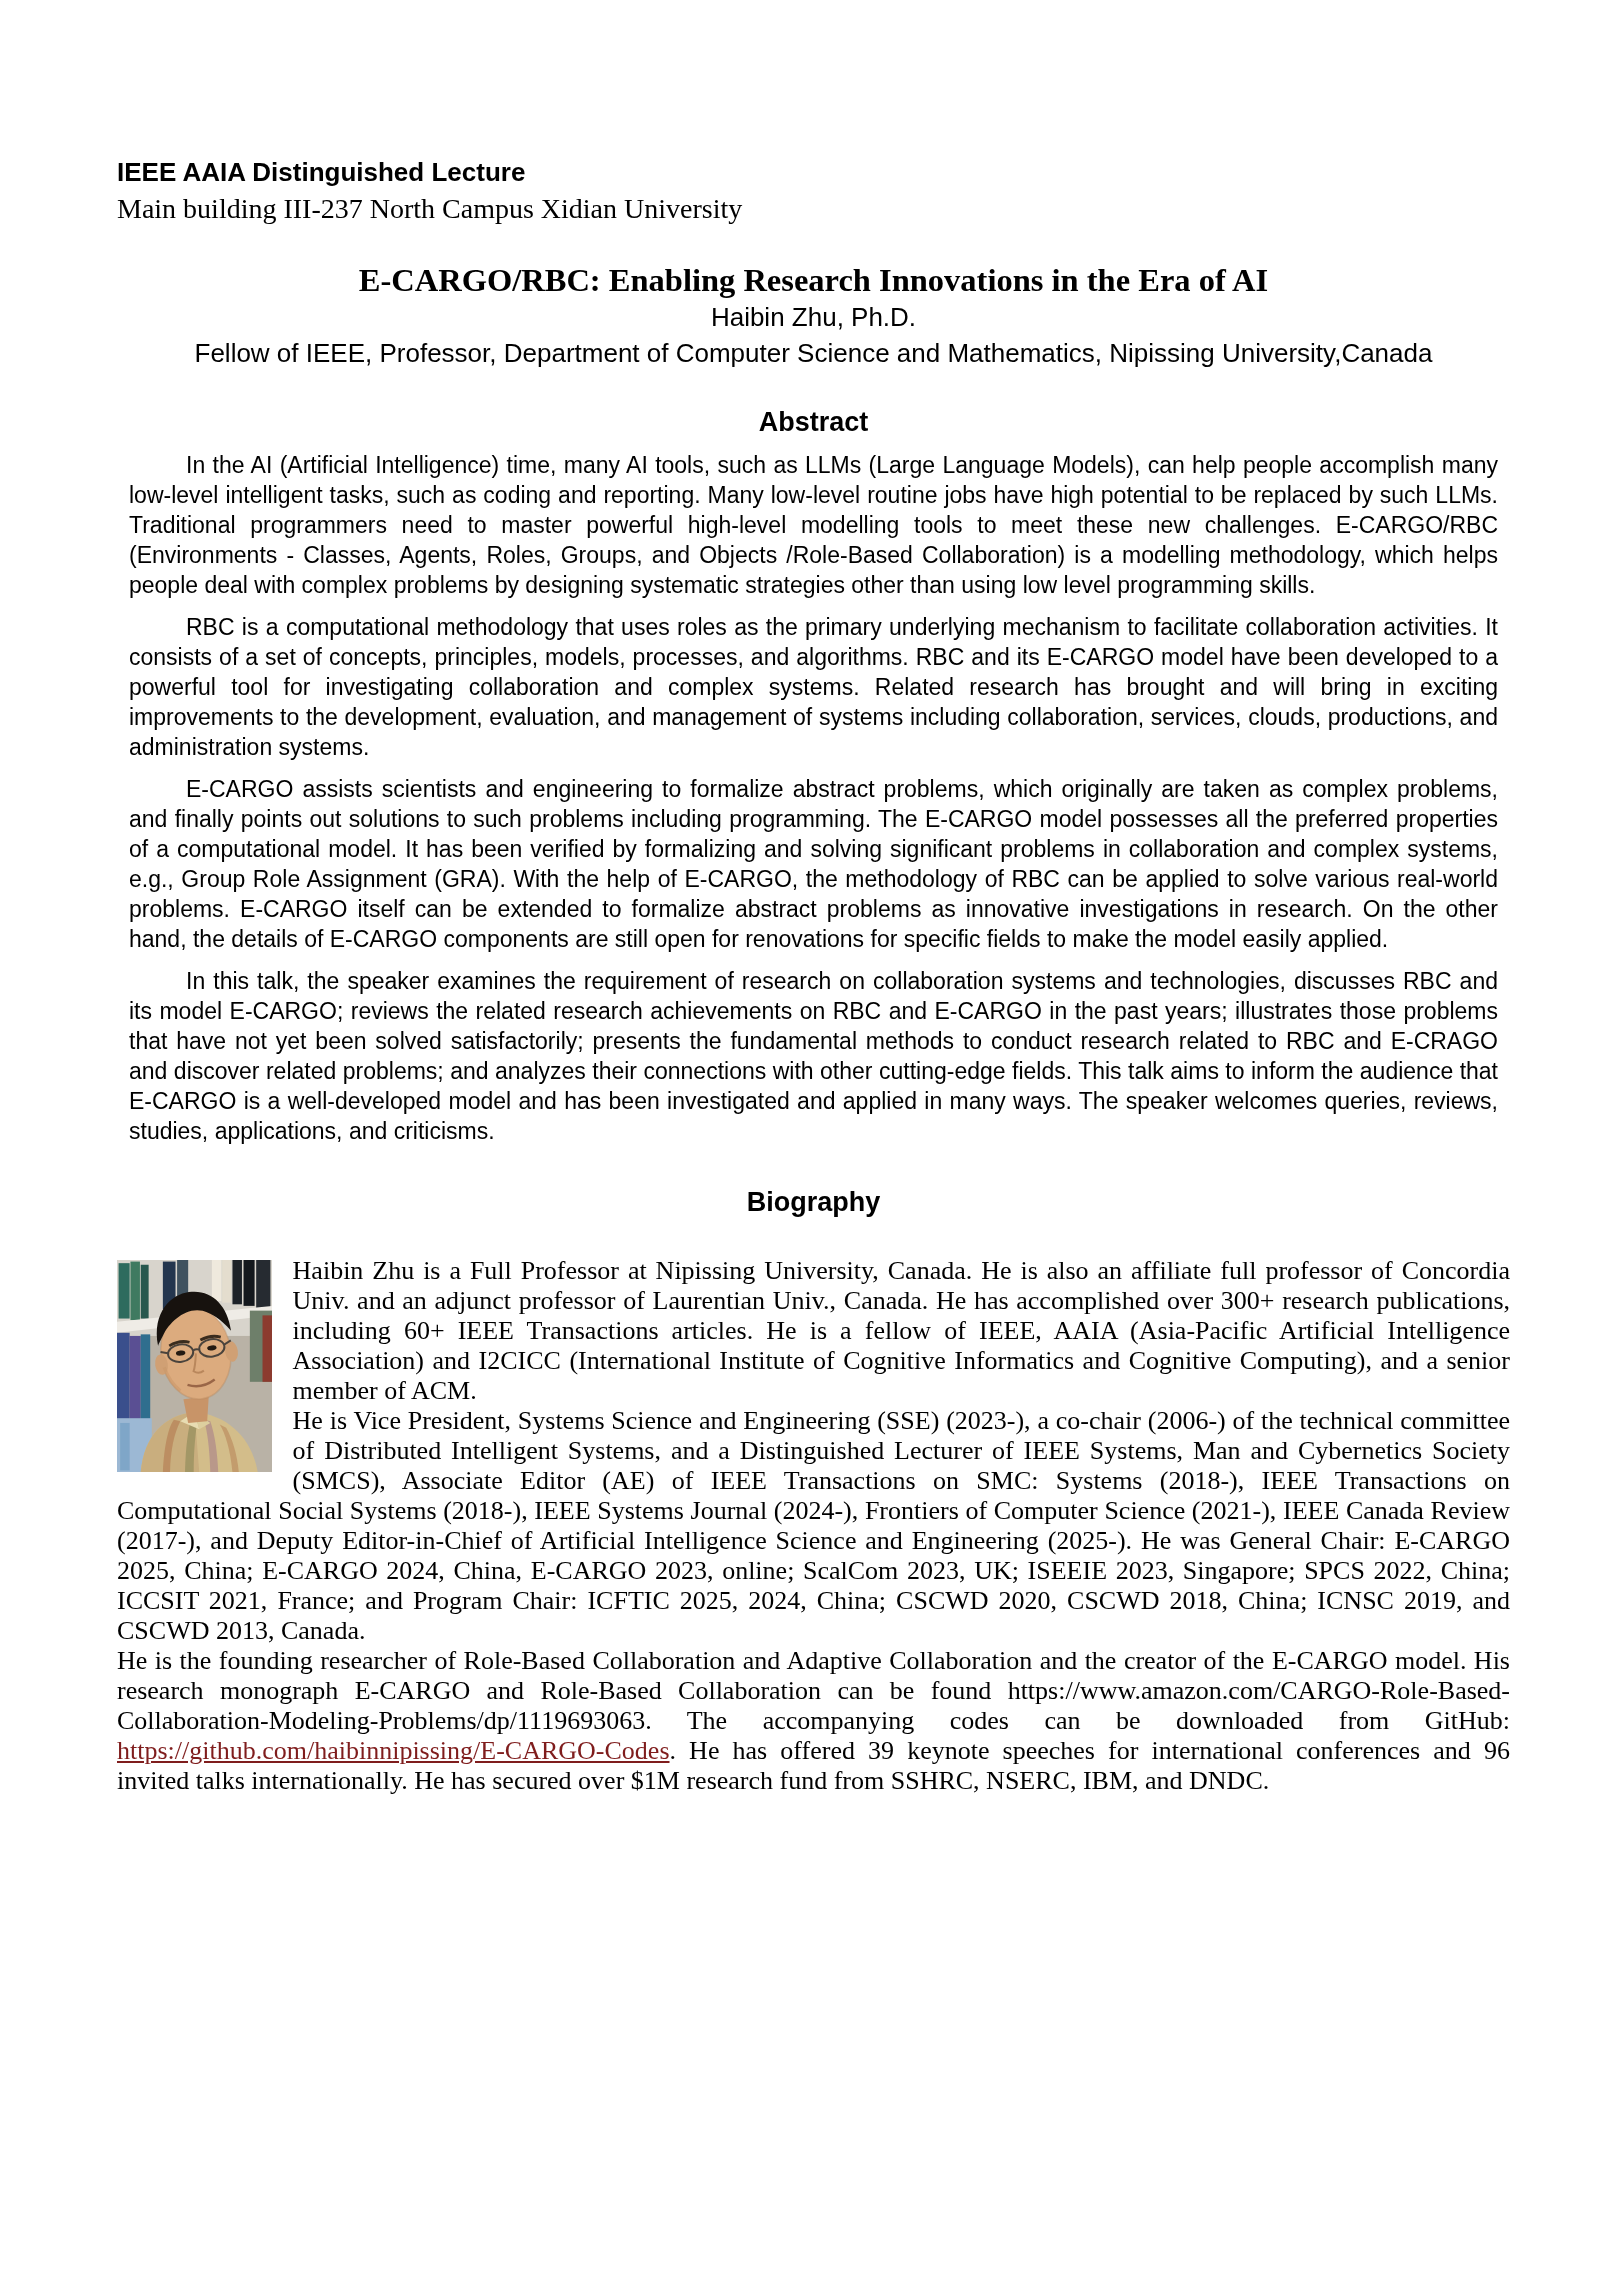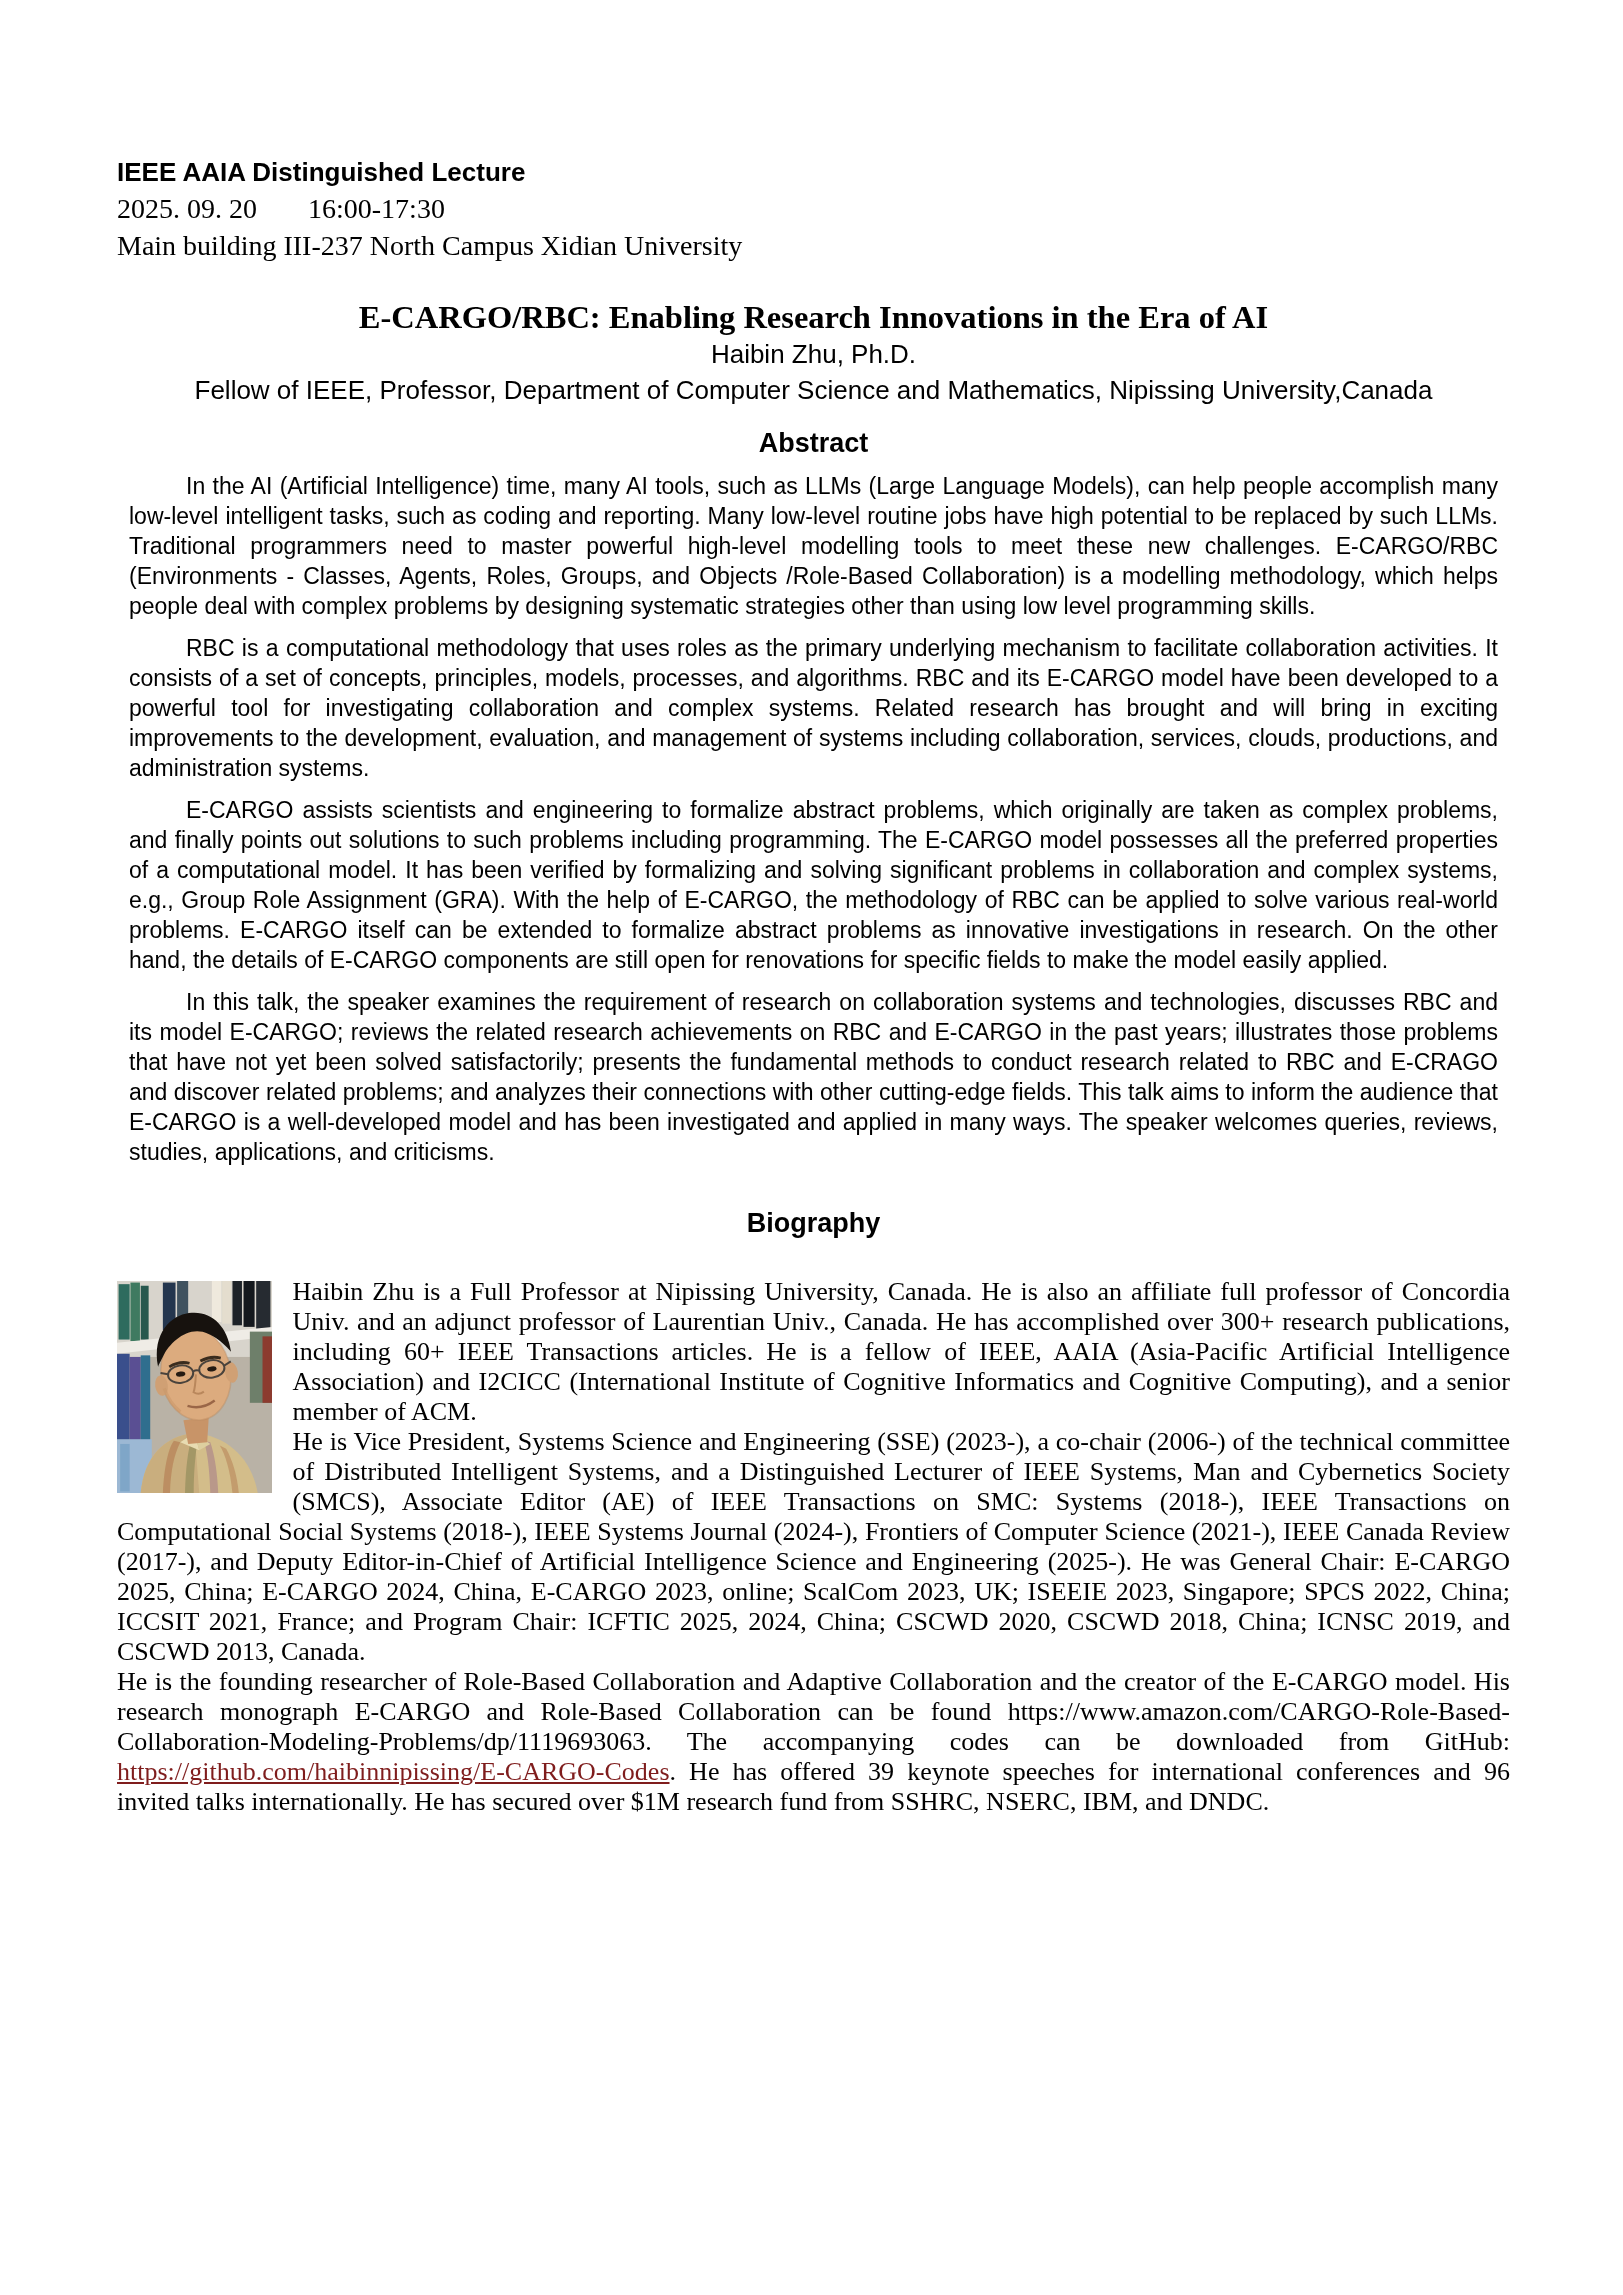--- a/index.html
+++ b/index.html
@@ -52,21 +52,21 @@
     text-align: center;
     line-height: 36px;
   }
   
   .section-heading {
     font-family: "Liberation Sans", sans-serif;
     font-weight: bold;
     font-size: 27px;
     text-align: center;
   }
-  .abstract-heading { margin-top: 20px; margin-bottom: 6.3px; }
+  .abstract-heading { margin-top: 36px; margin-bottom: 6.3px; }
   .biography-heading { margin-top: 41px; margin-bottom: 38px; }
   
   .abstract-body p {
     font-family: "Liberation Sans", sans-serif;
     font-size: 23px;
     line-height: 30px;
     text-align: justify;
     text-indent: 57px;
     margin: 12px;
   }
@@ -91,23 +91,20 @@
     cursor: pointer;
   }
 </style>
 </head>
 <body>
 
 <div class="page">
 
   <div>
     <div class="hdr-series">IEEE AAIA Distinguished Lecture</div>
-    <div class="hdr-when">
-      <span>2025. 09. 20</span><span class="time-part">16:00-17:30</span>
-    </div>
     <div class="hdr-where">Main building III-237 North Campus Xidian University</div>
   </div>
 
   <div class="talk-title">E-CARGO/RBC: Enabling Research Innovations in the Era of AI</div>
 
   <div class="speaker-name">Haibin Zhu, Ph.D.</div>
   <div class="speaker-affiliation">Fellow of IEEE, Professor, Department of Computer Science and Mathematics, Nipissing University,Canada</div>
 
   <div class="section-heading abstract-heading">Abstract</div>
   <div class="abstract-body">

